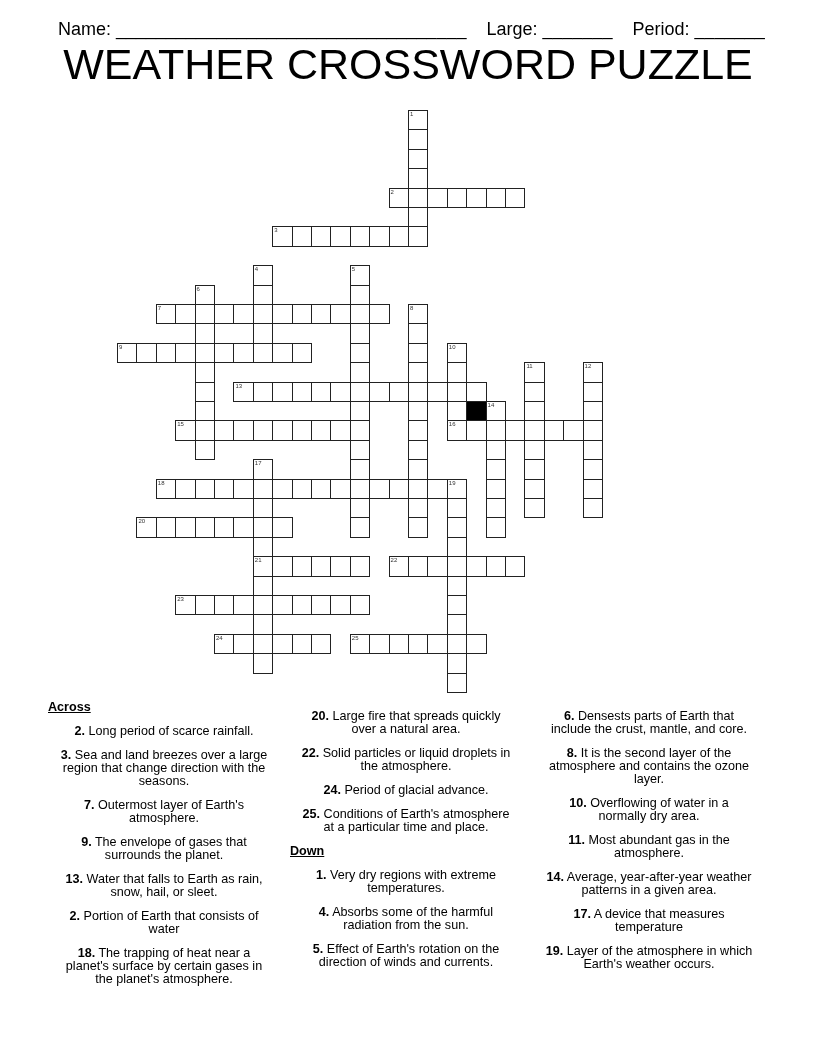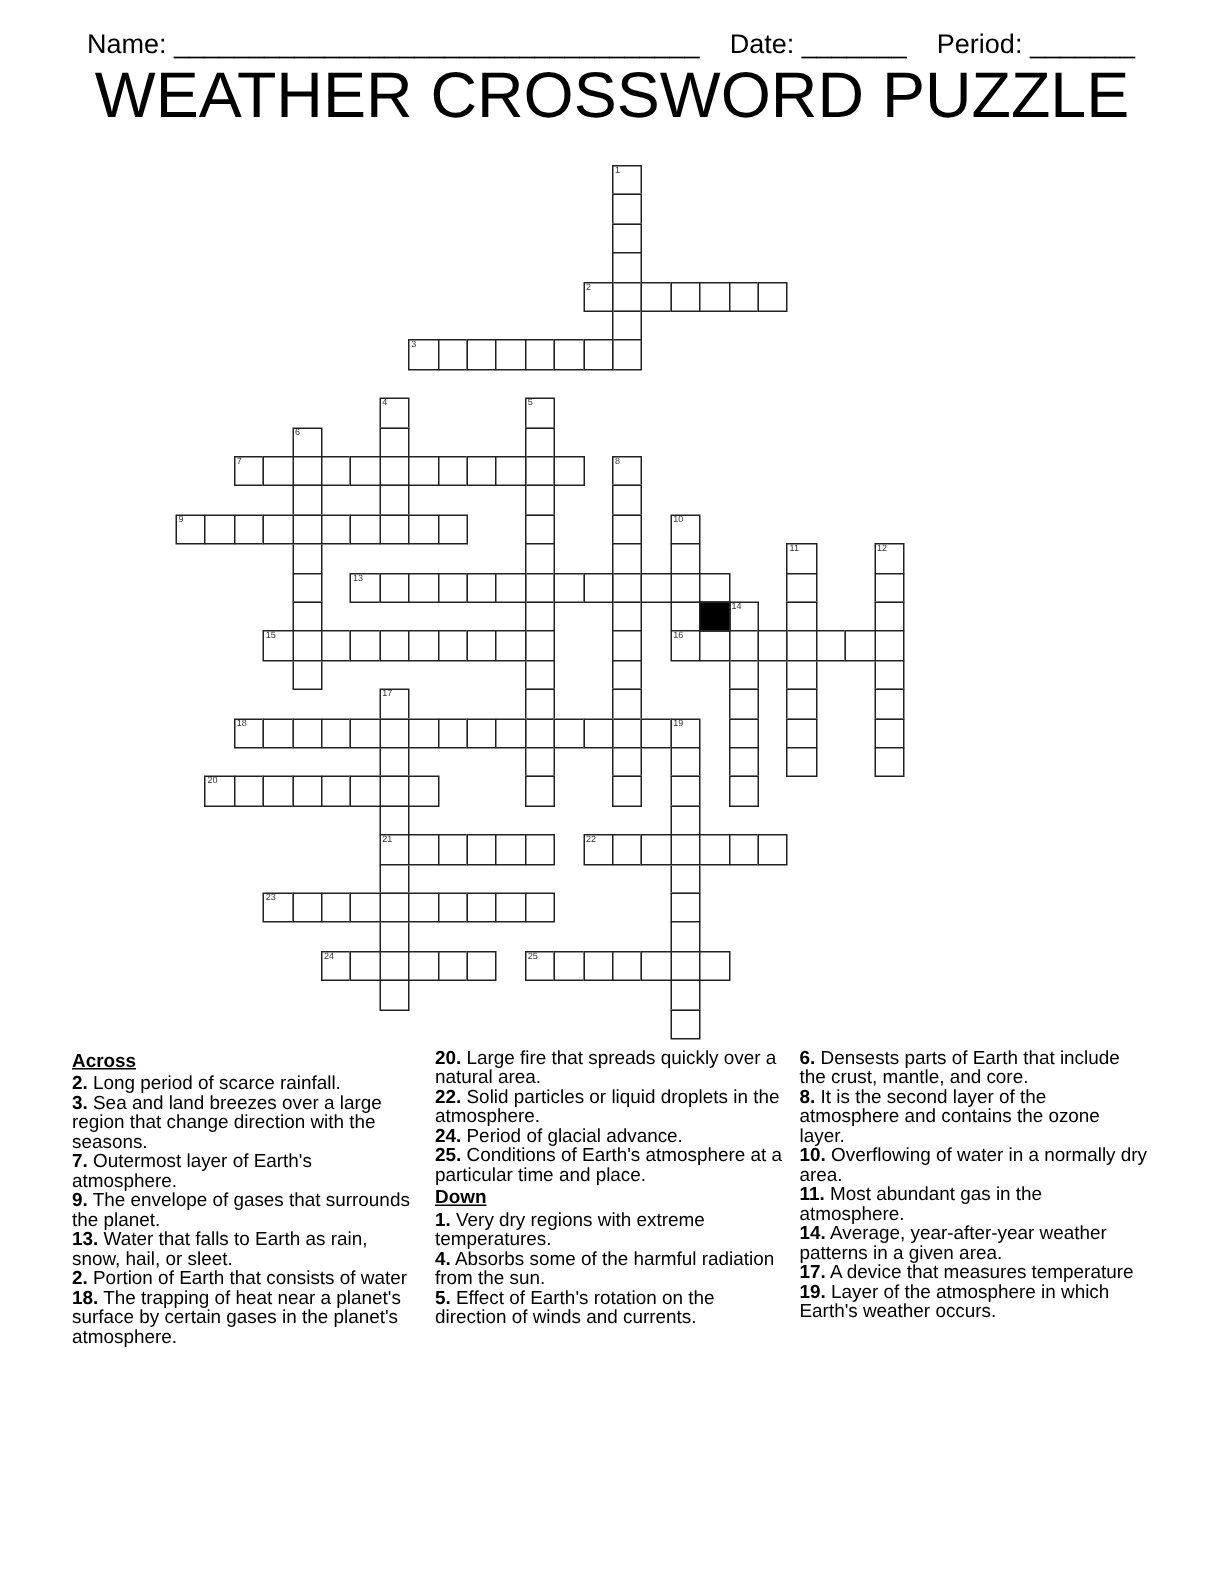--- a/index.html
+++ b/index.html
@@ -12,28 +12,28 @@
   .grid { position: absolute; left: 0; top: 0; width: 816px; height: 700px; }
   .cell { position: absolute; box-sizing: border-box; width: 20.4px; height: 20.4px;
           border: 1px solid #222; background: #fff; }
   .cell.black { background: #000; }
   .cell .num { position: absolute; left: 1px; top: 0px; font-size: 6px; line-height: 7px; color: #333; }
   .clues { position: absolute; top: 699px; font-size: 12.6px; line-height: 13px; }
   .col1 { left: 48px; width: 232px; }
   .col2 { left: 290px; width: 232px; }
   .col3 { left: 533px; width: 232px; }
   .clue-heading { font-weight: bold; text-decoration: underline; margin: 2px 0 2px 0; display: block; }
-  .clue { display: block; margin: 0; }
+  .clue { display: block; margin: 11px; text-align: center; }
   .clue b { font-weight: bold; }
 </style>
 </head>
 <body>
 
 <div class="header-line">
-  <span>Name: ___________________________________</span><span>    </span><span>Date: _______</span><span>    </span><span>Period: _______</span>
+  <span>Name: ___________________________________</span><span>    </span><span>Large: _______</span><span>    </span><span>Period: _______</span>
 </div>
 
 <div class="title">WEATHER CROSSWORD PUZZLE</div>
 
 <div class="grid" id="grid">
     <div class="cell" style="left: 408px; top: 110px;">
       <span class="num">1</span>
     </div>
     <div class="cell" style="left: 408px; top: 129.4px;"></div>
     <div class="cell" style="left: 408px; top: 148.8px;"></div>

